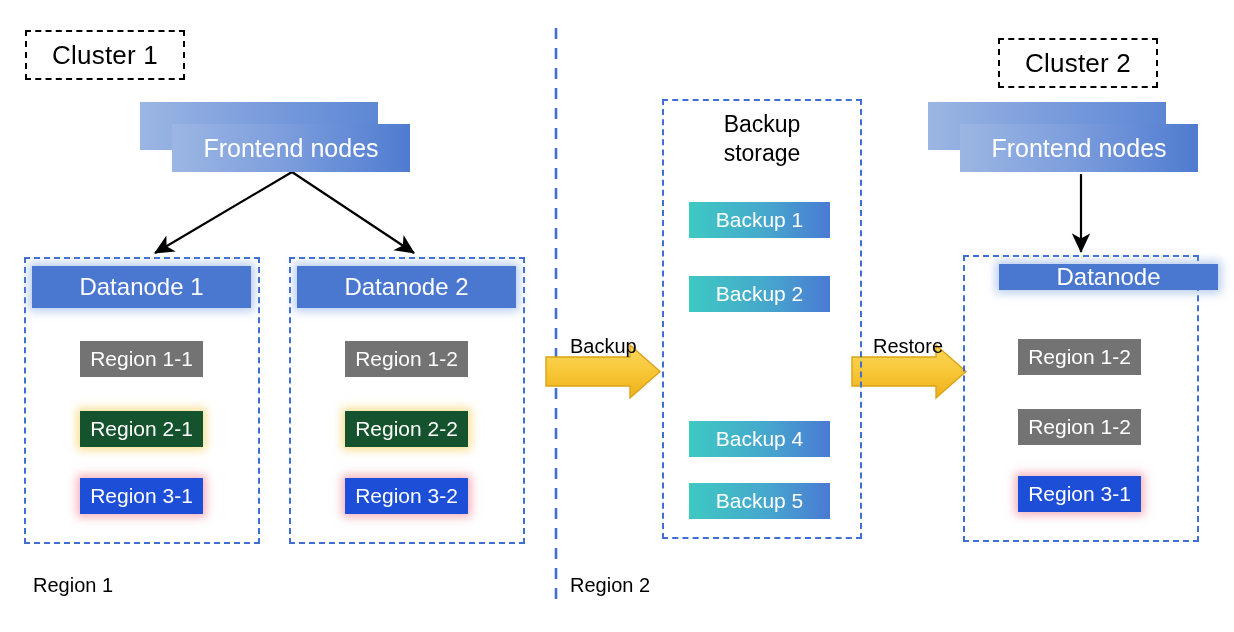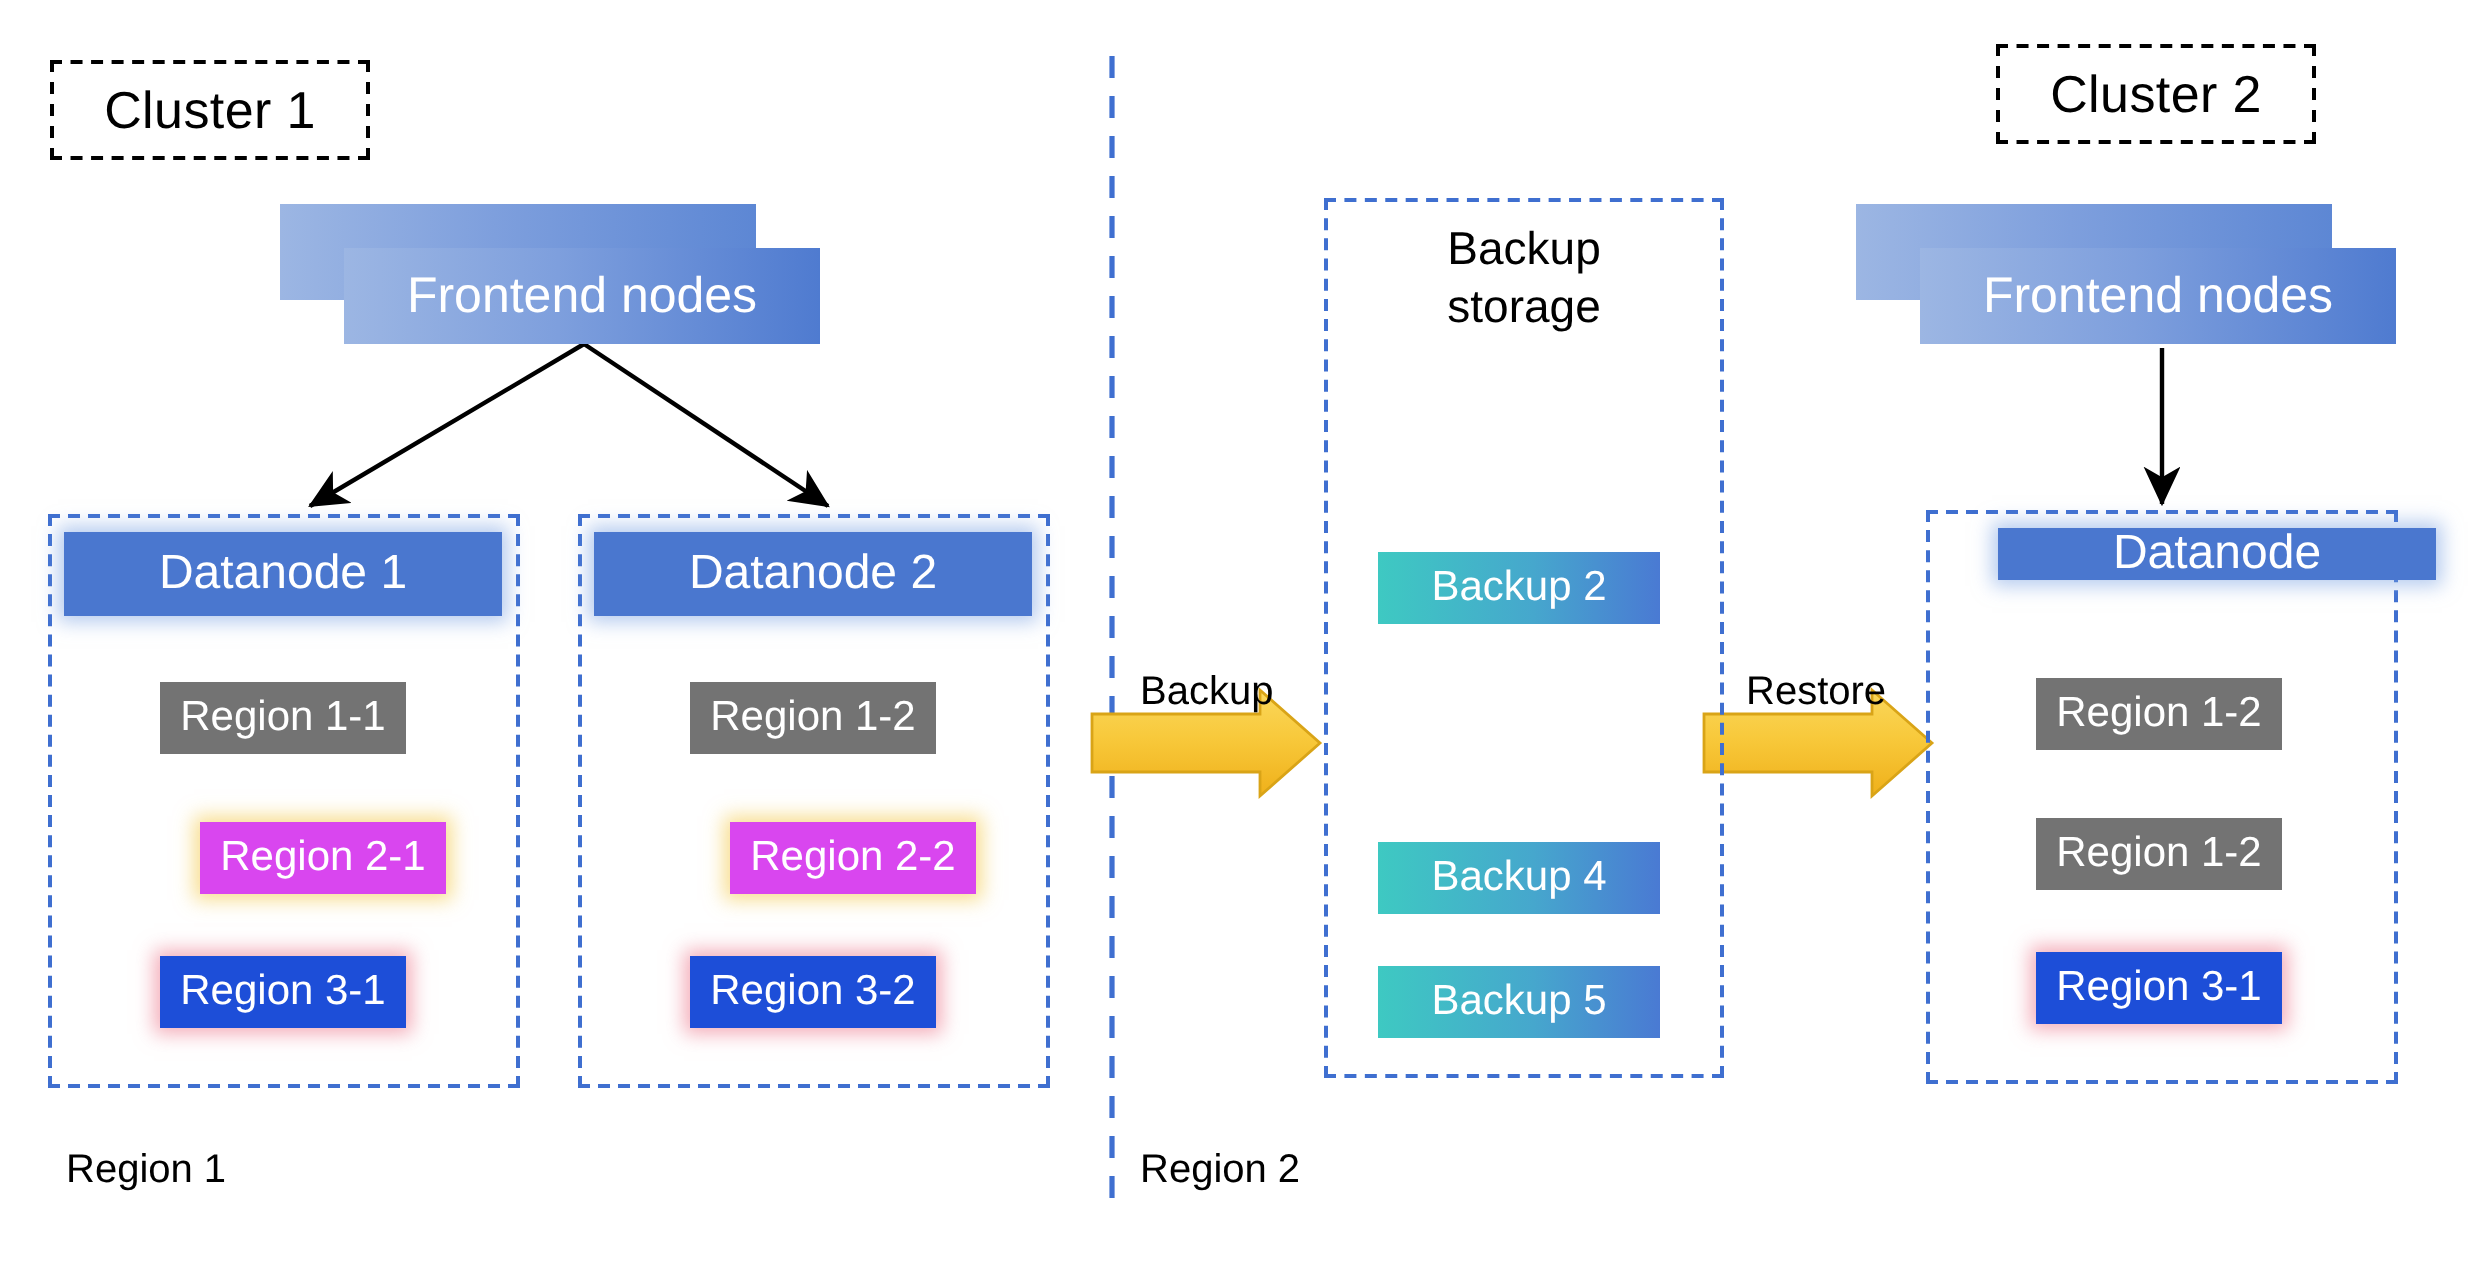--- a/index.html
+++ b/index.html
@@ -85,23 +85,22 @@
     position: absolute;
     color: #ffffff;
     font-size: 21px;
     display: flex;
     align-items: center;
     justify-content: center;
     white-space: nowrap;
   }
   .region.green  { background: #737373; }
   .region.yellow {
-    background: #d946ef;
+    background: #14532d;
     box-shadow: 0 0 9px 3px rgba(244, 200, 70, 0.6);
-    margin-left: 20px;
   }
   .region.red    {
     background: #1d4ed8;
     box-shadow: 0 0 9px 3px rgba(236, 120, 140, 0.6);
   }
 
   
   .backup {
     position: absolute;
     background: linear-gradient(90deg, #3ec9c2 0%, #46a7cd 55%, #4a7ad3 100%);
@@ -143,21 +142,21 @@
 </style>
 </head>
 <body>
 
 <div id="canvas">
 
   <div class="cluster-chip" style="left:25px; top:30px; width:160px; height:50px;">
     <span>Cluster 1</span>
   </div>
 
-  <div class="cluster-chip" style="left:998px; top:22px; width:160px; height:50px;">
+  <div class="cluster-chip" style="left:998px; top:38px; width:160px; height:50px;">
     <span>Cluster 2</span>
   </div>
 
   <svg class="overlay" viewBox="0 0 1234 632" xmlns="http://www.w3.org/2000/svg">
     <defs>
       <marker id="ah" markerWidth="11" markerHeight="11" refX="8.5" refY="4.2" orient="auto" markerUnits="strokeWidth">
         <path d="M0,0 L9,4.2 L0,8.4 L2.4,4.2 Z" fill="#000000"></path>
       </marker>
       <linearGradient id="flowGrad" x1="0" y1="0" x2="0" y2="1">
         <stop offset="0%" stop-color="#fad75c"></stop>
@@ -228,20 +227,23 @@
     <span>Region 3-2</span>
   </div>
 
   <div class="dashed-box" style="left:662px; top:99px; width:200px; height:440px;">
   </div>
   <div class="plain-label storage-title" style="left:662px; top:110px; width:200px;">
     <div>Backup</div>
     <div>storage</div>
   </div>
 
+  <div class="backup" style="left:689px; top:202px; width:141px; height:36px;">
+    <span>Backup 1</span>
+  </div>
   <div class="backup" style="left:689px; top:276px; width:141px; height:36px;">
     <span>Backup 2</span>
   </div>
   <div class="backup" style="left:689px; top:421px; width:141px; height:36px;">
     <span>Backup 4</span>
   </div>
   <div class="backup" style="left:689px; top:483px; width:141px; height:36px;">
     <span>Backup 5</span>
   </div>
 

